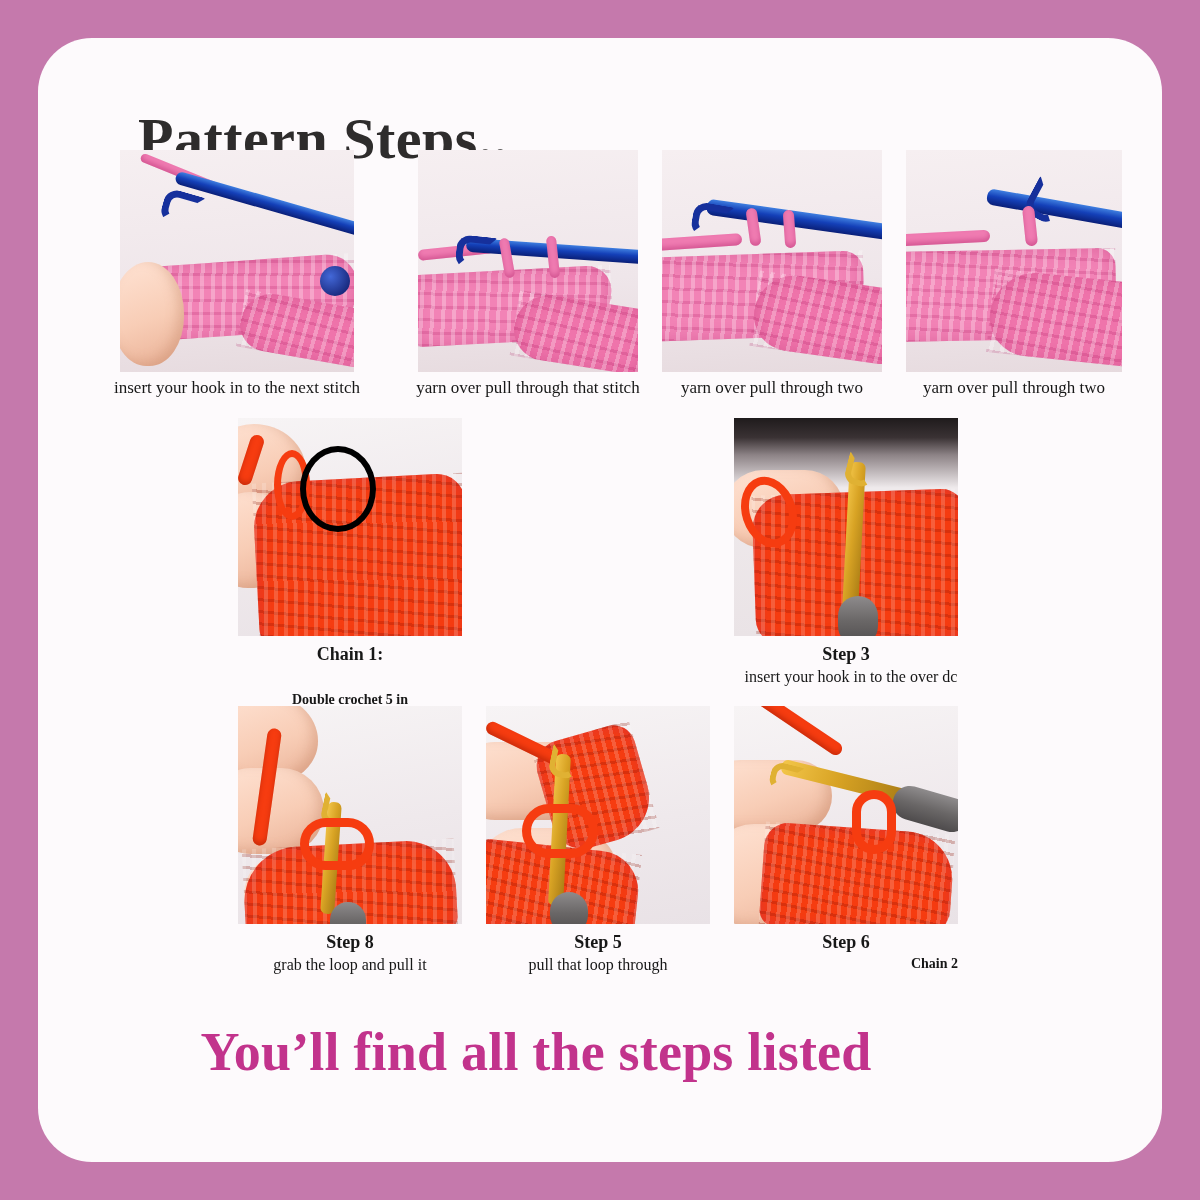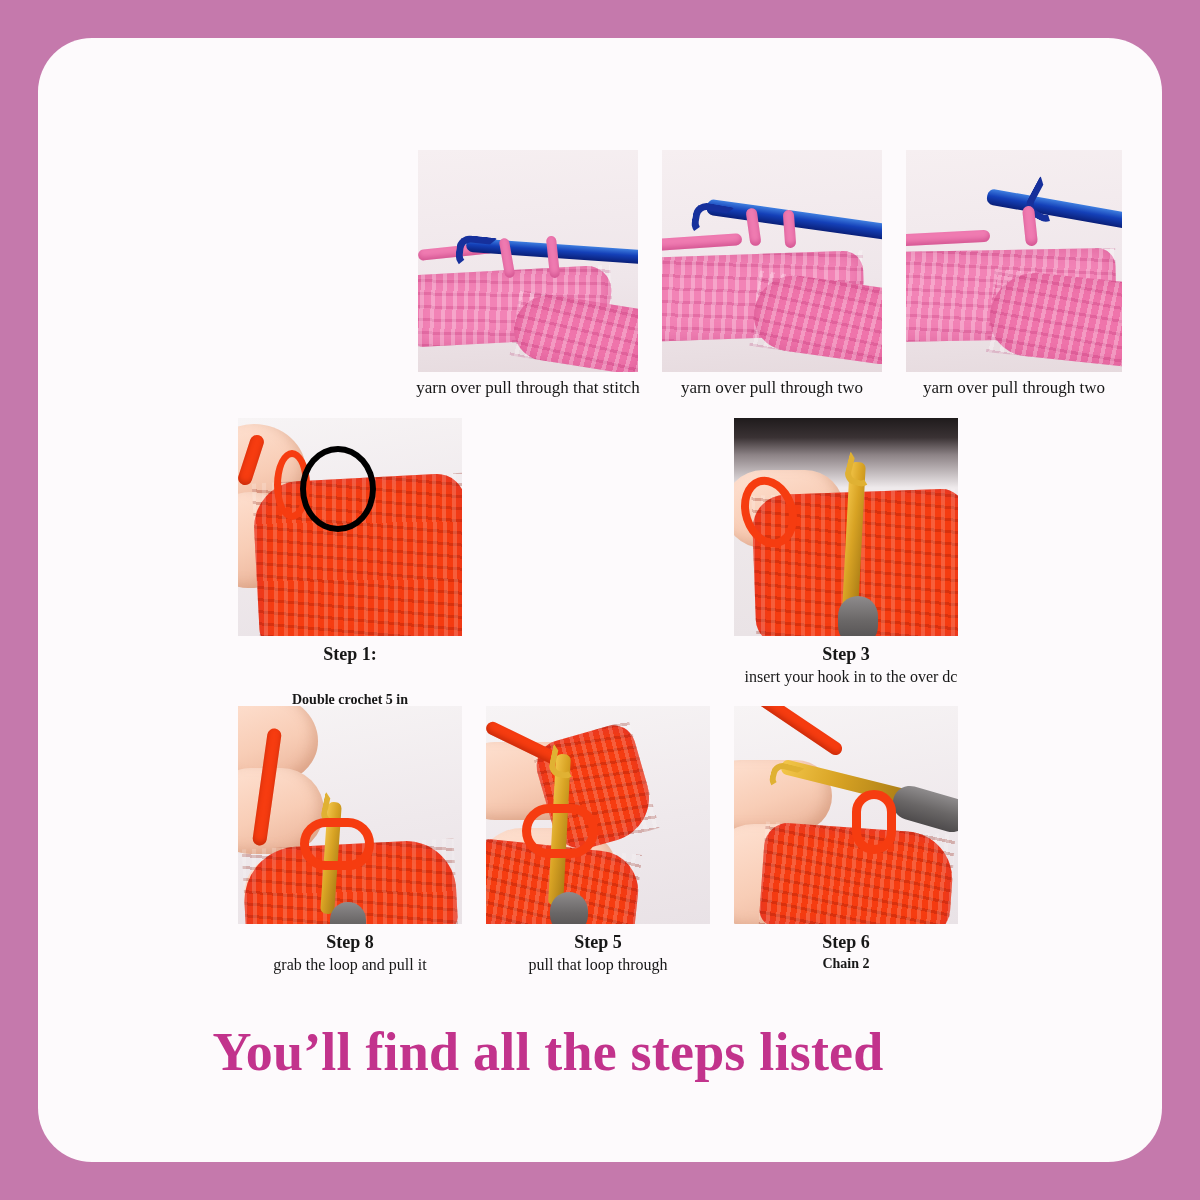--- a/index.html
+++ b/index.html
@@ -166,38 +166,56 @@
   .annot-circle {
     position: absolute;
     border: 6px solid #000;
     border-radius: 50%;
     box-sizing: border-box;
   }
 
   
   .footer-text {
     position: absolute;
-    left: 12px;
+    left: 0;
     width: 996px;
     text-align: center;
     color: #c2338c;
     font-weight: bold;
     font-size: 54px;
     line-height: 1.22;
     letter-spacing: 0.2px;
     font-family: "Liberation Serif", "DejaVu Serif", serif;
   }
 </style>
 </head>
 <body>
 
 <div class="page-frame">
   <div class="card">
 
-
+    <div class="page-title">Pattern Steps..</div>
+
+    <div class="cell" style="left:82px; top:112px; width:240px; height:270px;">
+      <div class="photo" style="width:234px;height:222px;">
+        <div class="scene bg-warm"></div>
+        <div class="fabric pinkA" style="left:28px;top:110px;width:210px;height:74px;border-radius:12px 30px 40px 10px;transform:rotate(-4deg);">
+          <div class="stitch-tex"></div>
+        </div>
+        <div class="fabric pinkB" style="left:120px;top:150px;width:130px;height:58px;border-radius:40px 12px 14px 34px;transform:rotate(10deg);">
+          <div class="stitch-tex"></div>
+        </div>
+        <div class="yarn pink" style="left:18px;top:18px;width:84px;height:9px;transform:rotate(22deg);"></div>
+        <div class="hook-blue" style="left:52px;top:48px;width:200px;height:13px;transform:rotate(16deg);"></div>
+        <div class="hook-blue-tip" style="left:42px;top:42px;transform:rotate(16deg);"></div>
+        <div class="hook-knob" style="left:200px;top:116px;width:30px;height:30px;"></div>
+        <div class="finger" style="left:-8px;top:112px;width:72px;height:104px;"></div>
+      </div>
+      <div class="caption cap-main" style="left:-45px;top:228px;width:324px;">insert your hook in to the next stitch</div>
+    </div>
 
     <div class="cell" style="left:380px; top:112px; width:224px; height:270px;">
       <div class="photo" style="width:220px;height:222px;">
         <div class="scene bg-warm"></div>
         <div class="fabric pinkA" style="left:-6px;top:120px;width:200px;height:72px;border-radius:8px 26px 52px 10px;transform:rotate(-3deg);">
           <div class="stitch-tex"></div>
         </div>
         <div class="fabric pinkB" style="left:96px;top:150px;width:132px;height:66px;border-radius:46px 10px 12px 40px;transform:rotate(9deg);">
           <div class="stitch-tex"></div>
         </div>
@@ -250,21 +268,21 @@
         <div class="scene bg-white"></div>
         <div class="finger" style="left:-28px;top:6px;width:96px;height:86px;border-radius:50% 60% 50% 50%;"></div>
         <div class="finger" style="left:-34px;top:74px;width:92px;height:96px;"></div>
         <div class="fabric" style="left:18px;top:60px;width:212px;height:166px;background:#f63c10;border-radius:46px 28px 12px 20px;transform:rotate(-3deg);">
           <div class="stitch-tex red"></div>
         </div>
         <div class="yarn red" style="left:6px;top:16px;width:14px;height:52px;transform:rotate(18deg);"></div>
         <div class="yarn red" style="left:36px;top:32px;width:22px;height:56px;border-radius:50% 50% 50% 50%;border:7px solid #f63c10;background:transparent;box-shadow:none;"></div>
         <div class="annot-circle" style="left:62px;top:28px;width:76px;height:86px;"></div>
       </div>
-      <div class="caption cap-step" style="left:0px;top:226px;width:224px;">Step 1:</div>
+      <div class="caption cap-step" style="left:0px;top:226px;width:224px;">Chain 1:</div>
       <div class="caption cap-sub-bold" style="left:0px;top:250px;width:224px;white-space:pre-line;margin-top:24px;">Double crochet 5 in
 same stitch</div>
     </div>
 
 
     <div class="cell" style="left:696px; top:380px; width:228px; height:270px;">
       <div class="photo" style="width:224px;height:218px;">
         <div class="scene bg-dark-top"></div>
         <div class="finger" style="left:-10px;top:52px;width:120px;height:78px;border-radius:40px;"></div>
         <div class="fabric" style="left:20px;top:74px;width:212px;height:150px;background:#f63c10;border-radius:34px 22px 12px 26px;transform:rotate(-2deg);">
@@ -327,19 +345,19 @@
         <div class="fabric" style="left:28px;top:122px;width:190px;height:104px;background:#f63c10;border-radius:24px 48px 28px 16px;transform:rotate(4deg);">
           <div class="stitch-tex red"></div>
         </div>
         <div class="yarn red" style="left:10px;top:10px;width:106px;height:13px;transform:rotate(34deg);"></div>
         <div class="hook-gold" style="left:46px;top:68px;width:128px;height:15px;transform:rotate(14deg);"></div>
         <div class="hook-gold-tip" style="left:36px;top:58px;transform:rotate(14deg);"></div>
         <div class="handle-grey" style="left:158px;top:86px;width:78px;height:34px;transform:rotate(16deg);"></div>
         <div class="yarn red" style="left:118px;top:84px;width:26px;height:46px;border:9px solid #f63c10;background:transparent;border-radius:24px;box-shadow:none;"></div>
       </div>
       <div class="caption cap-step" style="left:0px;top:226px;width:224px;">Step 6</div>
-      <div class="caption cap-sub-bold" style="left:0px;top:250px;width:224px;">Chain 2</div>
+      <div class="caption cap-sub-bold" style="left:0px;top:250px;width:224px;text-align:right;">Chain 2</div>
     </div>
 
     <div class="footer-text" style="top:982px;">You’ll find all the steps listed</div>
 
   </div>
 </div>
 
 </body></html>

